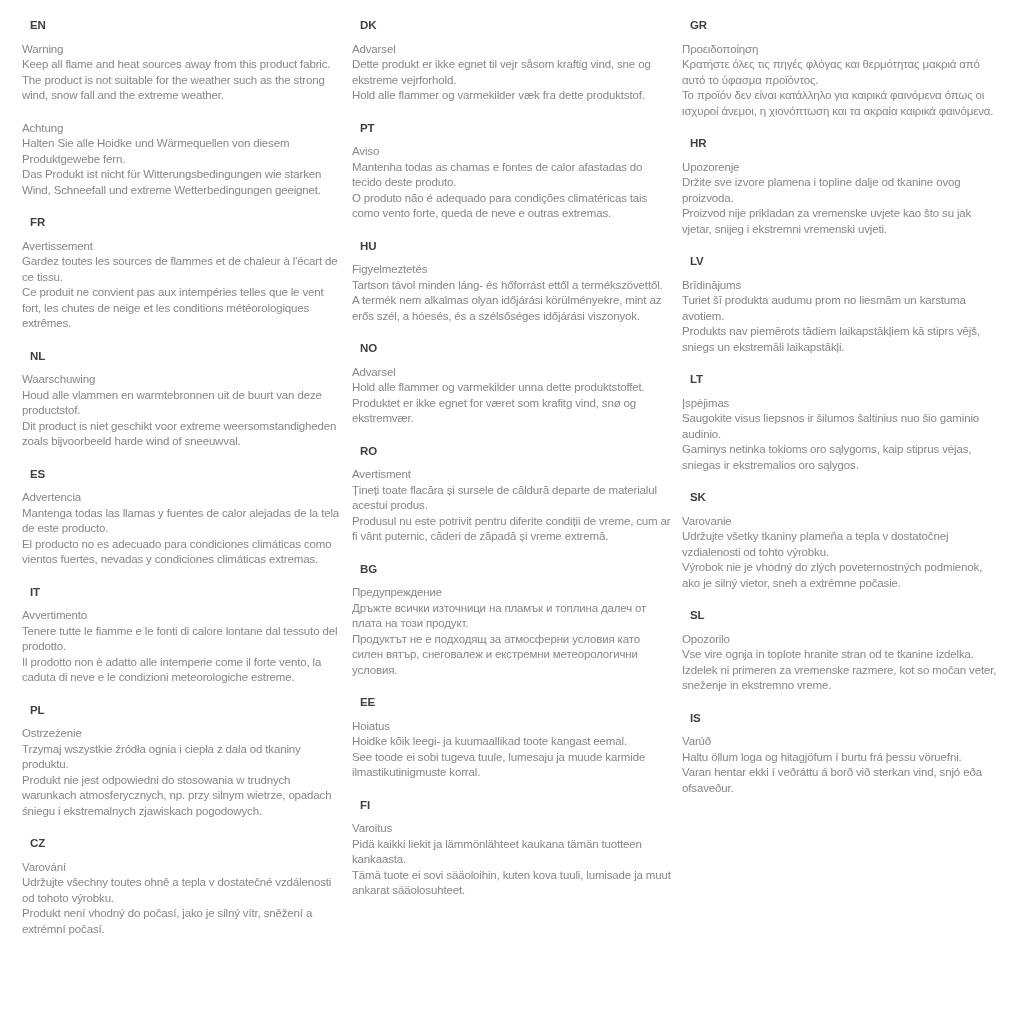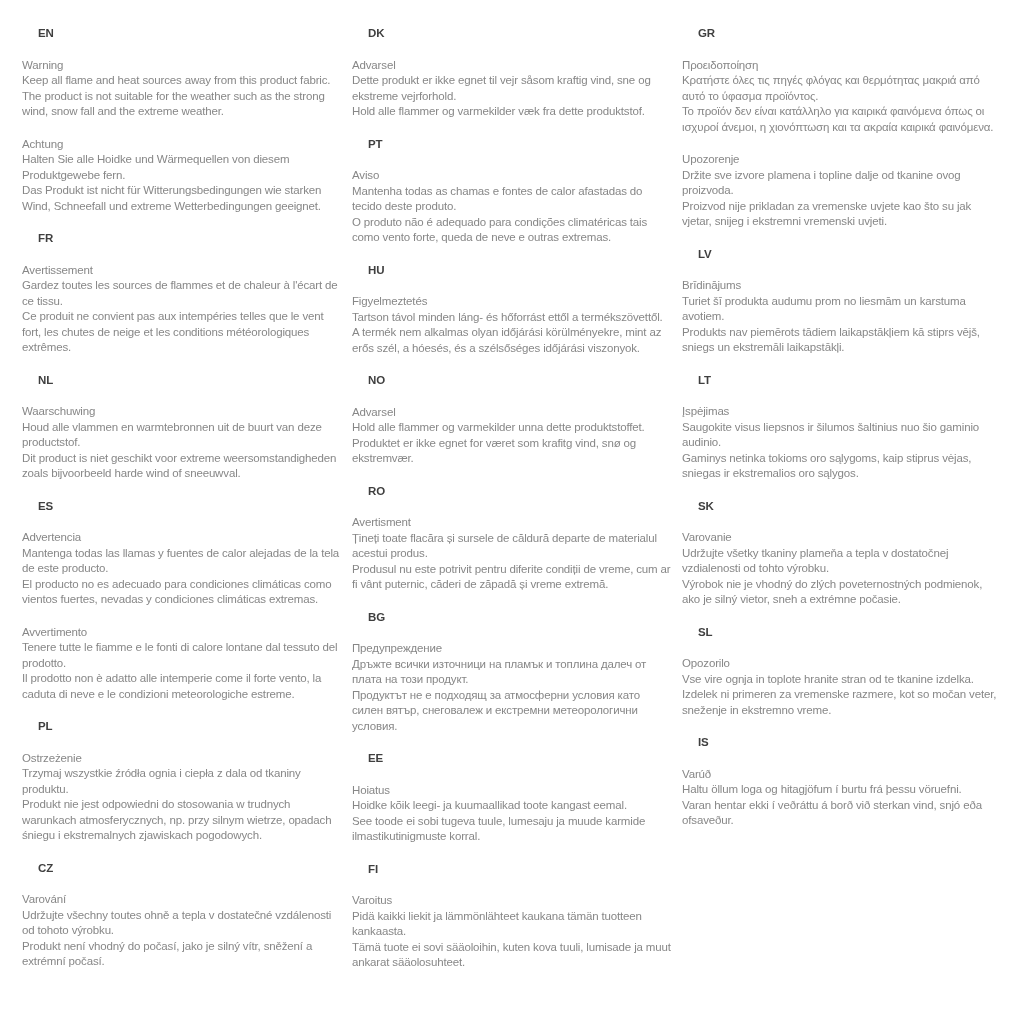--- a/index.html
+++ b/index.html
@@ -19,21 +19,21 @@
     gap: 10px;
   }
   .column {
     width: 320px;
     flex: 0 0 320px;
   }
   .lang-section {
     margin: 0 0 17px 0;
   }
   .lang-code {
-    margin: 16px;
+    margin: 8px;
     font-size: 11.5px;
     line-height: 15.5px;
     font-weight: bold;
     color: #3f3f3f;
     letter-spacing: -0.1px;
   }
   .lang-title, .lang-body {
     margin: 0;
     font-size: 11.5px;
     line-height: 15.5px;
@@ -75,20 +75,21 @@
   </section>
 
   <section class="lang-section">
     <h2 class="lang-code">ES</h2>
     <p class="lang-title">Advertencia</p>
     <p class="lang-body">Mantenga todas las llamas y fuentes de calor alejadas de la tela de este producto.</p>
     <p class="lang-body">El producto no es adecuado para condiciones climáticas como vientos fuertes, nevadas y condiciones climáticas extremas.</p>
   </section>
 
   <section class="lang-section">
+    <h2 class="lang-code">IT</h2>
     <p class="lang-title">Avvertimento</p>
     <p class="lang-body">Tenere tutte le fiamme e le fonti di calore lontane dal tessuto del prodotto.</p>
     <p class="lang-body">Il prodotto non è adatto alle intemperie come il forte vento, la caduta di neve e le condizioni meteorologiche estreme.</p>
   </section>
 
   <section class="lang-section">
     <h2 class="lang-code">PL</h2>
     <p class="lang-title">Ostrzeżenie</p>
     <p class="lang-body">Trzymaj wszystkie źródła ognia i ciepła z dala od tkaniny produktu.</p>
     <p class="lang-body">Produkt nie jest odpowiedni do stosowania w trudnych warunkach atmosferycznych, np. przy silnym wietrze, opadach śniegu i ekstremalnych zjawiskach pogodowych.</p>
@@ -161,20 +162,21 @@
 </div>
   <div class="column">
   <section class="lang-section">
     <h2 class="lang-code">GR</h2>
     <p class="lang-title">Προειδοποίηση</p>
     <p class="lang-body">Κρατήστε όλες τις πηγές φλόγας και θερμότητας μακριά από αυτό το ύφασμα προϊόντος.</p>
     <p class="lang-body">Το προϊόν δεν είναι κατάλληλο για καιρικά φαινόμενα όπως οι ισχυροί άνεμοι, η χιονόπτωση και τα ακραία καιρικά φαινόμενα.</p>
   </section>
 
   <section class="lang-section">
+    <h2 class="lang-code">HR</h2>
     <p class="lang-title">Upozorenje</p>
     <p class="lang-body">Držite sve izvore plamena i topline dalje od tkanine ovog proizvoda.</p>
     <p class="lang-body">Proizvod nije prikladan za vremenske uvjete kao što su jak vjetar, snijeg i ekstremni vremenski uvjeti.</p>
   </section>
 
   <section class="lang-section">
     <h2 class="lang-code">LV</h2>
     <p class="lang-title">Brīdinājums</p>
     <p class="lang-body">Turiet šī produkta audumu prom no liesmām un karstuma avotiem.</p>
     <p class="lang-body">Produkts nav piemērots tādiem laikapstākļiem kā stiprs vējš, sniegs un ekstremāli laikapstākļi.</p>

